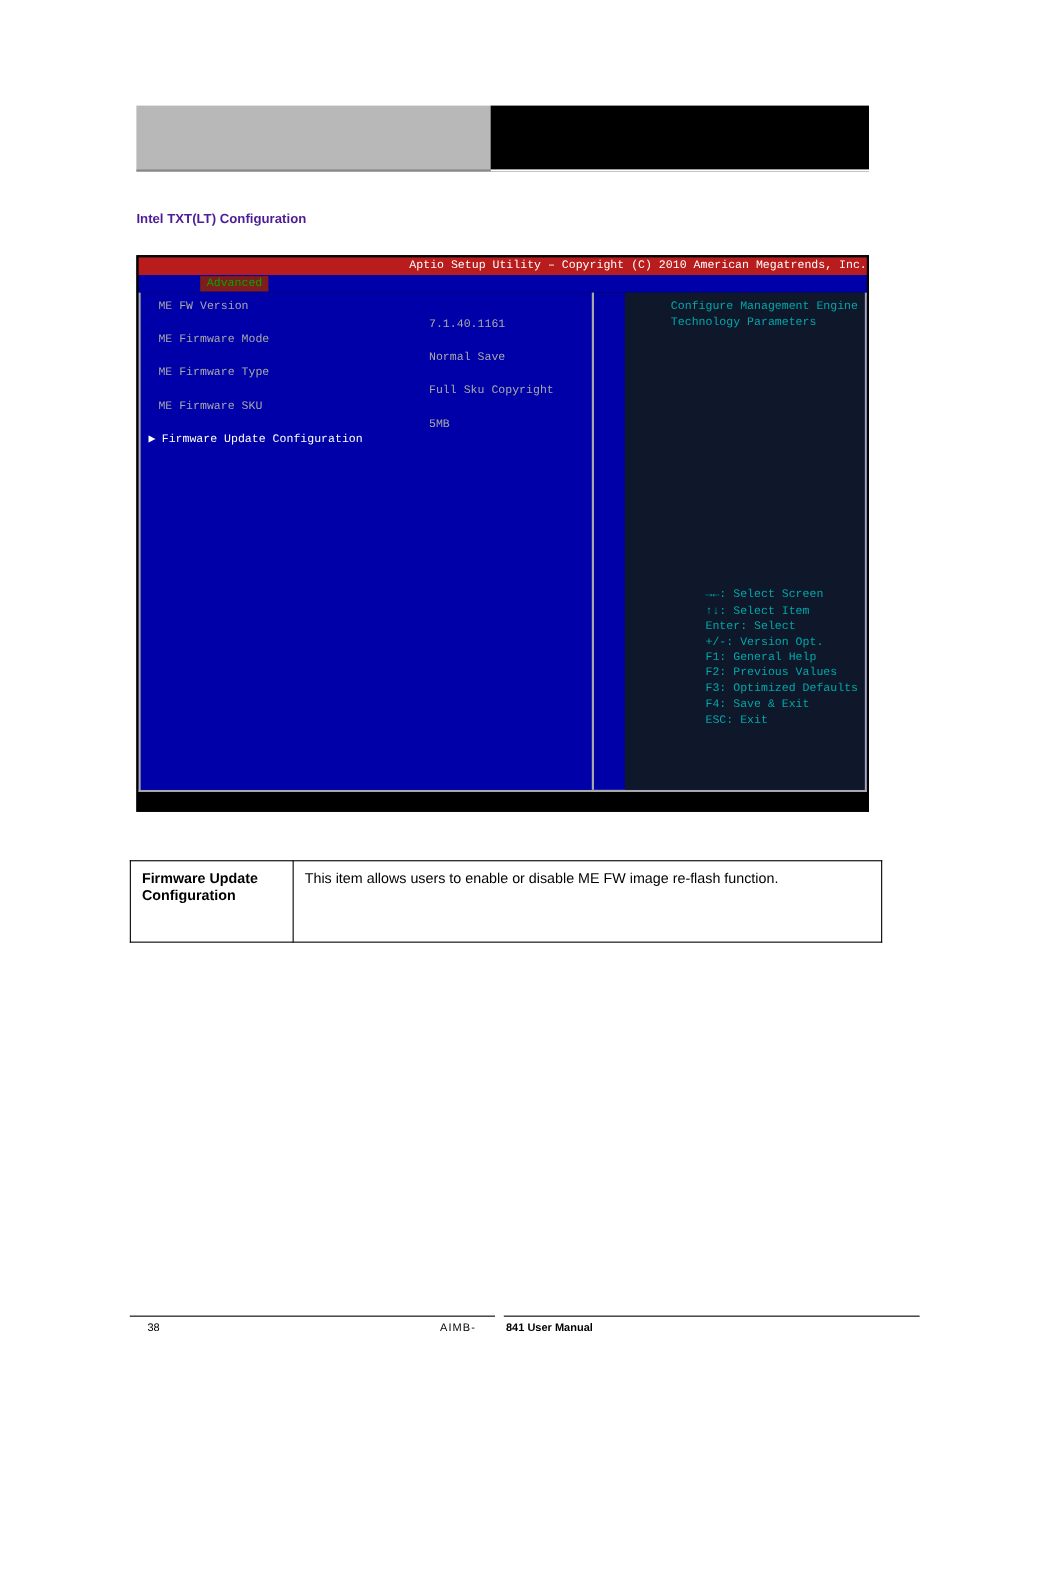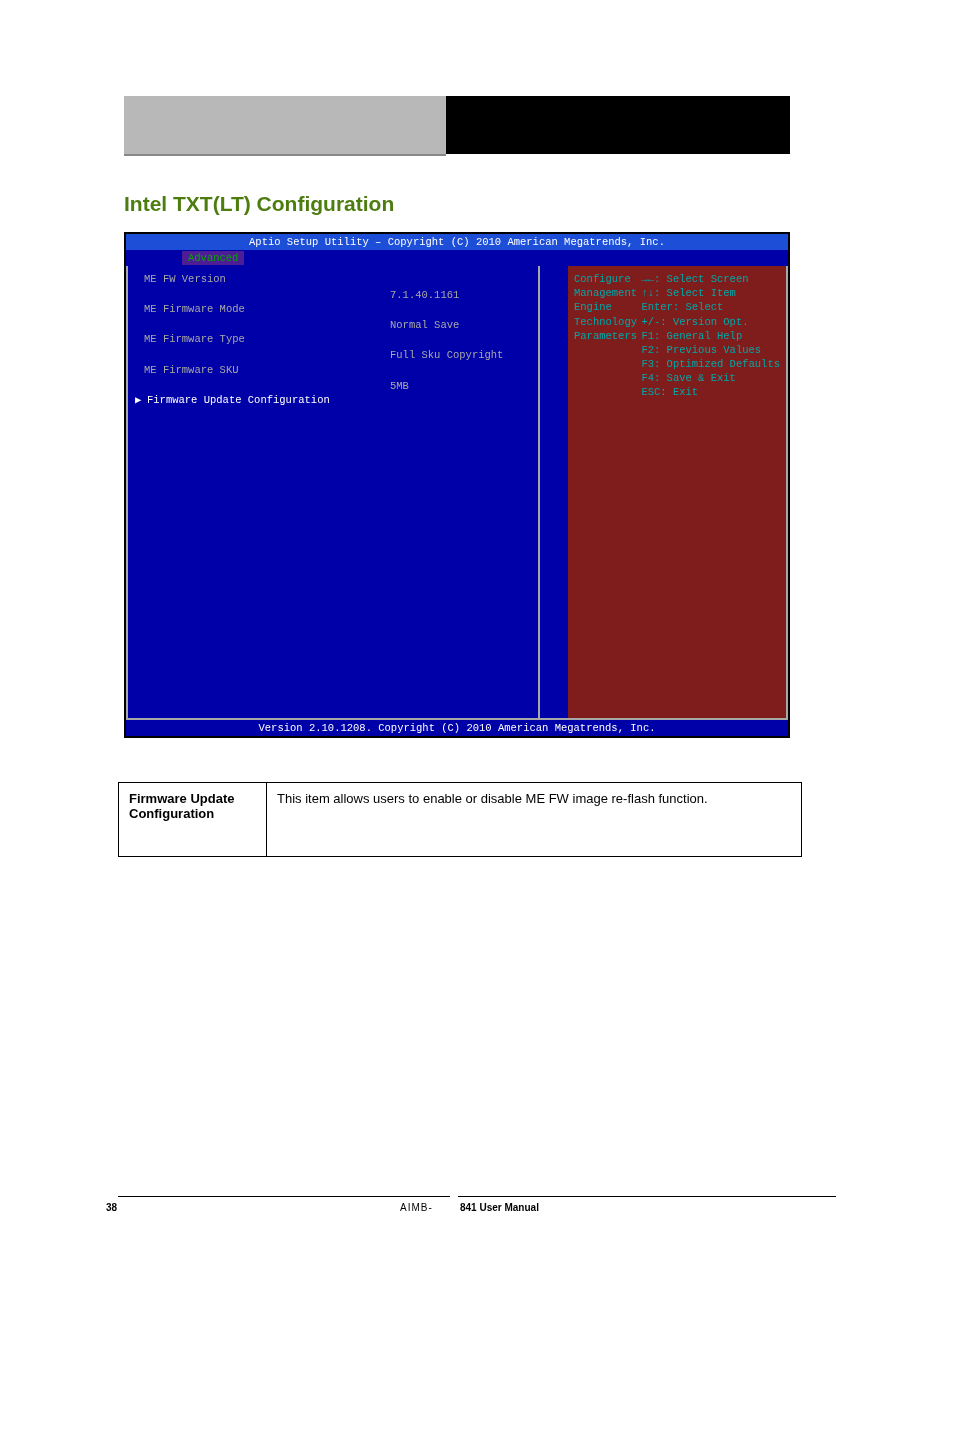--- a/index.html
+++ b/index.html
@@ -29,54 +29,54 @@
     flex: 1;
     height: 60px;
     background: #000;
     border-bottom: 2px solid #fff;
   }
 
   .section-title {
     position: absolute;
     top: 192px;
     left: 124px;
-    font-size: 21px;
+    font-size: 12px;
     font-weight: bold;
-    color: #4d7c0f;
+    color: #4c1d95;
   }
 
   .bios-window {
     position: absolute;
     top: 232px;
     left: 124px;
     width: 666px;
     height: 506px;
     background: #000;
     font-family: 'Courier New', monospace;
     font-size: 10.5px;
     line-height: 1.35;
     border: 2px solid #000;
   }
 
   .bios-top-bar {
-    background: #1d4ed8;
-    color: #fff;
-    text-align: center;
+    background: #b91c1c;
+    color: #fff;
+    text-align: right;
     padding: 1px 0;
     height: 16px;
   }
 
   .bios-tabs {
     background: #0000a8;
     height: 16px;
     display: flex;
     padding-left: 56px;
   }
   .bios-tab {
-    background: #4c1d95;
+    background: #7f1d1d;
     color: #00a800;
     padding: 0 6px;
     height: 14px;
     margin-top: 1px;
   }
 
   .bios-body {
     display: flex;
     height: 454px;
     border: 2px solid #a8a8a8;
@@ -107,25 +107,26 @@
     margin-top: 0;
   }
   .bios-submenu-arrow {
     display: inline-block;
     width: 12px;
     color: #fff;
   }
 
   .bios-help {
     width: 218px;
-    background: #7f1d1d;
+    background: #0f172a;
     color: #00a8a8;
     padding: 6px 6px;
     display: flex;
-    flex-direction: row;
+    flex-direction: column;
+    align-items: flex-end;
   }
   .help-top { flex: 1; }
   .help-divider {
     border-top: 1px solid #a8a8a8;
     margin: 4px -6px 4px -6px;
   }
   .help-keys { color: #00a8a8; }
   .help-keys .kline { white-space: pre; }
 
   .bios-bottom-bar {
@@ -165,23 +166,22 @@
   .footer-line-right {
     position: absolute;
     top: 1196px;
     left: 458px;
     width: 378px;
     border-top: 1px solid #000;
   }
   .page-num {
     position: absolute;
     top: 1202px;
-    left: 106px;
+    left: 134px;
     font-size: 10px;
-    font-weight: bold;
   }
   .footer-model-left {
     position: absolute;
     top: 1202px;
     left: 400px;
     font-size: 10px;
     letter-spacing: 1px;
   }
   .footer-model-right {
     position: absolute;
@@ -241,21 +241,20 @@
         <div class="kline">+/-: Version Opt.</div>
         <div class="kline">F1: General Help</div>
         <div class="kline">F2: Previous Values</div>
         <div class="kline">F3: Optimized Defaults</div>
         <div class="kline">F4: Save &amp; Exit</div>
         <div class="kline">ESC: Exit</div>
       </div>
       <div style="height:50px"></div>
     </div>
   </div>
-  <div class="bios-bottom-bar">Version 2.10.1208. Copyright (C) 2010 American Megatrends, Inc.</div>
 </div>
 
 <table class="desc-table">
   <tbody>
       <tr>
     <td>Firmware Update Configuration</td>
     <td>This item allows users to enable or disable ME FW image re-flash function.</td>
   </tr>
 </tbody>
   </table>

